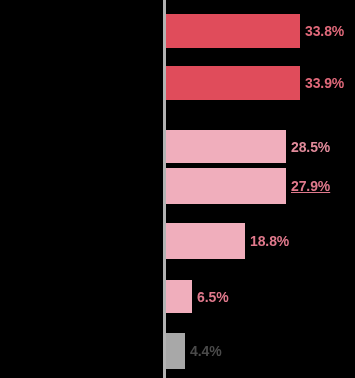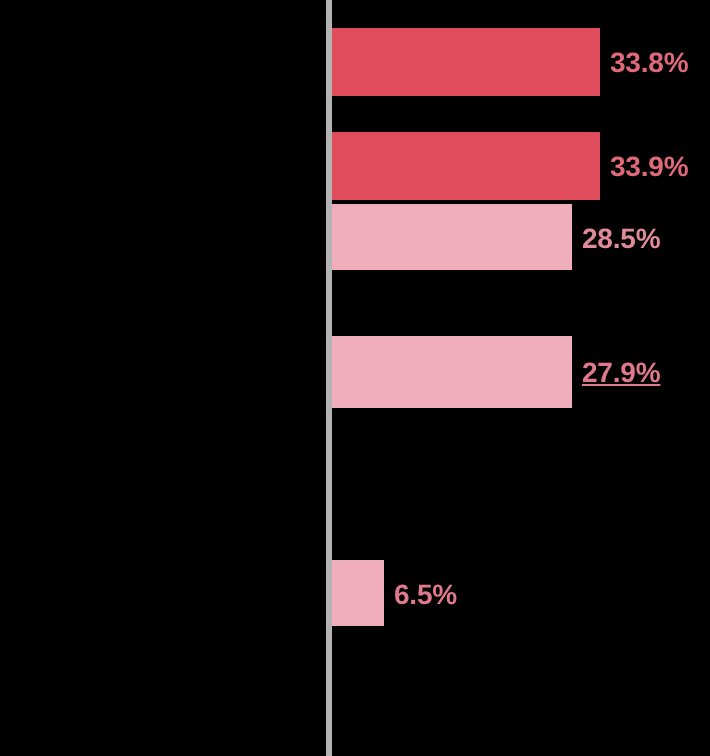--- a/index.html
+++ b/index.html
@@ -65,30 +65,38 @@
   <div class="bar-row" style="top: 14px; height: 34px; width: 134px;">
     <div class="bar" style="width: 134px; background: rgb(224, 76, 91);"></div>
     <div class="bar-label" style="left: 139px; color: rgb(224, 105, 122);">33.8%</div>
   </div>
 
   <div class="bar-row" style="top: 66px; height: 34px; width: 122px;">
     <div class="bar" style="width: 134px; background: rgb(224, 76, 91);"></div>
     <div class="bar-label" style="left: 139px; color: rgb(224, 105, 122);">33.9%</div>
   </div>
 
-  <div class="bar-row" style="top: 102px; height: 33px; width: 132px;">
+  <div class="bar-row" style="top: 130px; height: 33px; width: 132px;">
     <div class="bar" style="width: 120px; background: rgb(240, 174, 188);"></div>
     <div class="bar-label" style="left: 125px; color: rgb(224, 138, 154);">28.5%</div>
   </div>
 
   <div class="bar-row" style="top: 168px; height: 36px; width: 120px;">
     <div class="bar" style="width: 120px; background: rgb(240, 174, 188);"></div>
     <div class="bar-label" style="left: 125px; color: rgb(224, 121, 140); text-decoration: underline;">27.9%</div>
   </div>
 
+  <div class="bar-row" style="top: 223px; height: 36px; width: 79px;">
+    <div class="bar" style="width: 79px; background: rgb(240, 174, 188);"></div>
+    <div class="bar-label" style="left: 84px; color: rgb(224, 121, 140);">18.8%</div>
+  </div>
 
   <div class="bar-row" style="top: 280px; height: 33px; width: 46px;">
     <div class="bar" style="width: 26px; background: rgb(240, 174, 188);"></div>
     <div class="bar-label" style="left: 31px; color: rgb(224, 121, 140);">6.5%</div>
   </div>
 
+  <div class="bar-row" style="top: 333px; height: 36px; width: 19px;">
+    <div class="bar" style="width: 19px; background: rgb(168, 168, 168);"></div>
+    <div class="bar-label" style="left: 24px; color: rgb(74, 74, 74);">4.4%</div>
+  </div>
 
 </div>
 
 </body></html>

